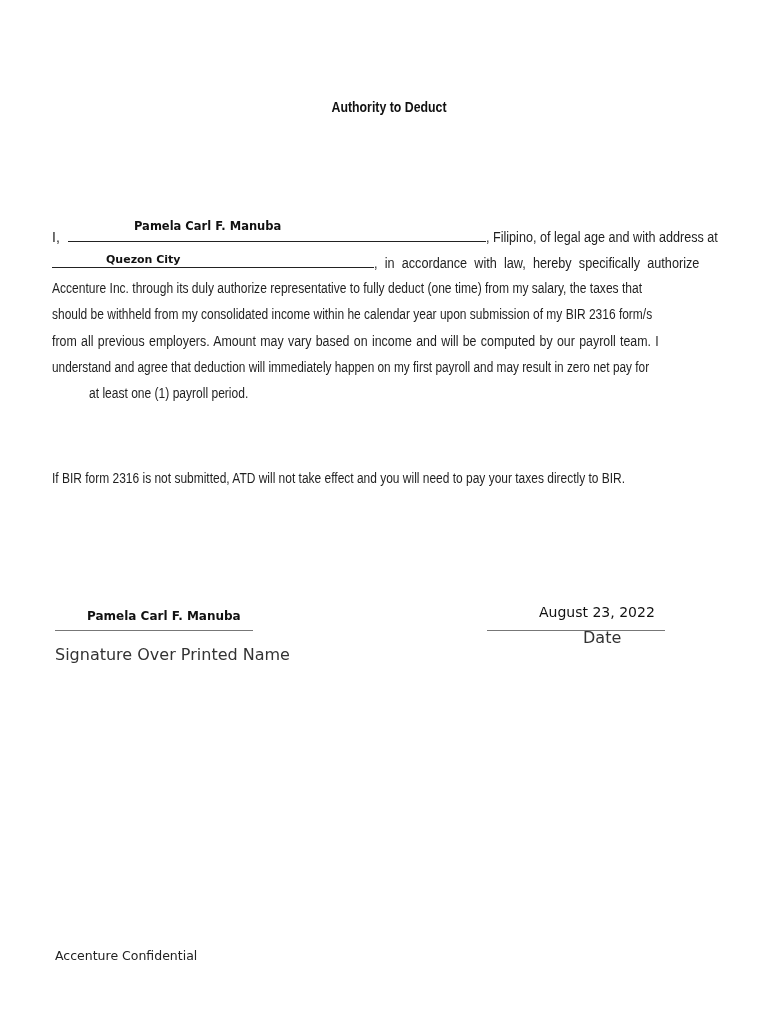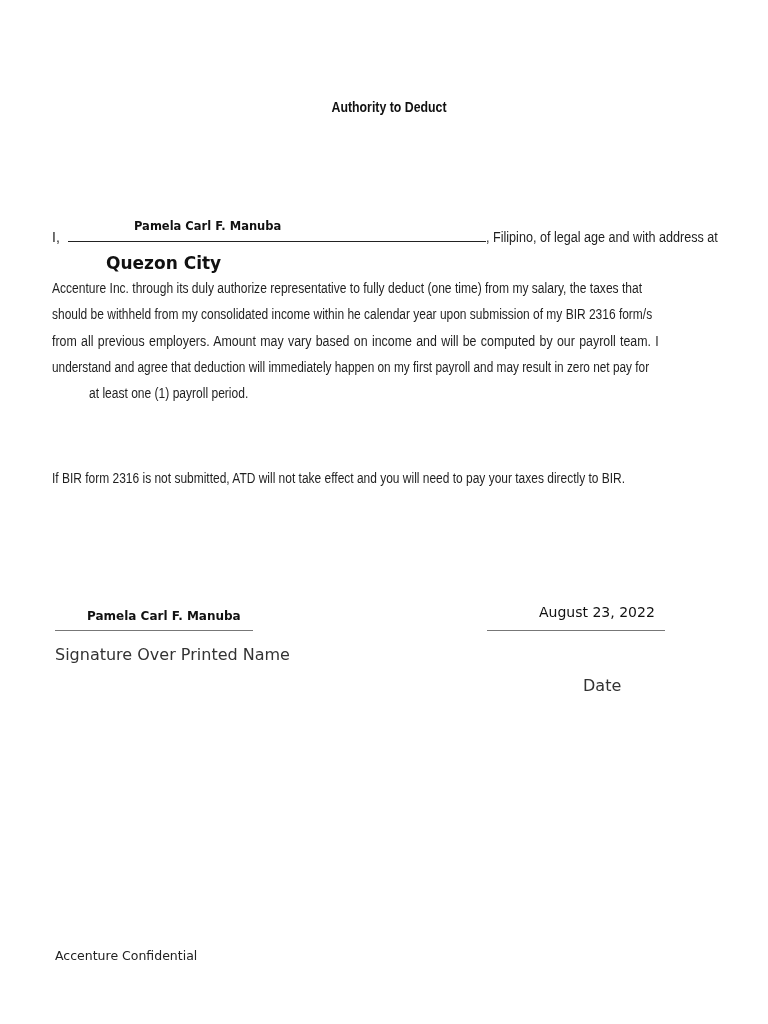--- a/index.html
+++ b/index.html
@@ -93,22 +93,25 @@
 
   <div class="title">Authority to Deduct</div>
 
   <div class="fill" style="left:134px; top:219px; font-size:11.5px;">Pamela Carl F. Manuba</div>
 
   <div class="line" style="top:223px;">
     <span>I,</span>
     <span class="blank" style="width:418px; margin-left:4px;"></span><span style="display:inline-block; transform:scaleX(0.9); transform-origin:0 0;">, Filipino, of legal age and with address at</span>
   </div>
 
-  <div class="fill" style="left:106px; top:253px; font-size:17px;">Quezon City</div>
+  <div class="fill" style="left:106px; top:253px; font-size:11px;">Quezon City</div>
 
+  <div class="line" style="top:249px;">
+    <span class="blank" style="width:322px;"></span><span style="display:inline-block; transform:scaleX(0.905); transform-origin:0 0; word-spacing:4px;">, in accordance with law, hereby specifically authorize</span>
+  </div>
 
   <div class="line" style="top:275px;">
     <span class="inner" style="transform:scaleX(0.86);">Accenture Inc. through its duly authorize representative to fully deduct (one time) from my salary, the taxes that</span>
   </div>
   <div class="line" style="top:301px;">
     <span class="inner" style="transform:scaleX(0.855);">should be withheld from my consolidated income within he calendar year upon submission of my BIR 2316 form/s</span>
   </div>
   <div class="line" style="top:354px;">
     <span class="inner" style="transform:scaleX(0.845);">understand and agree that deduction will immediately happen on my first payroll and may result in zero net pay for</span>
   </div>
@@ -122,17 +125,17 @@
   <div class="line" style="top:465px;">
     <span class="inner" style="transform:scaleX(0.855);">If BIR form 2316 is not submitted, ATD will not take effect and you will need to pay your taxes directly to BIR.</span>
   </div>
 
   <div class="fill" style="left:87px; top:609px; font-size:12px;">Pamela Carl F. Manuba</div>
   <div class="sig-line" style="left:55px; top:630px; width:198px;"></div>
   <div class="label" style="left:55px; top:645px;">Signature Over Printed Name</div>
 
   <div class="fill" style="left:539px; top:604px; font-size:14px; font-weight:normal; font-family:'DejaVu Sans', sans-serif;">August 23, 2022</div>
   <div class="sig-line" style="left:487px; top:630px; width:178px;"></div>
-  <div class="label" style="left:583px; top:676px;">Date</div>
+  <div class="label" style="left:583px; top:628px;">Date</div>
 
   <div class="footer">Accenture Confidential</div>
 
 </div>
 
 </body></html>

